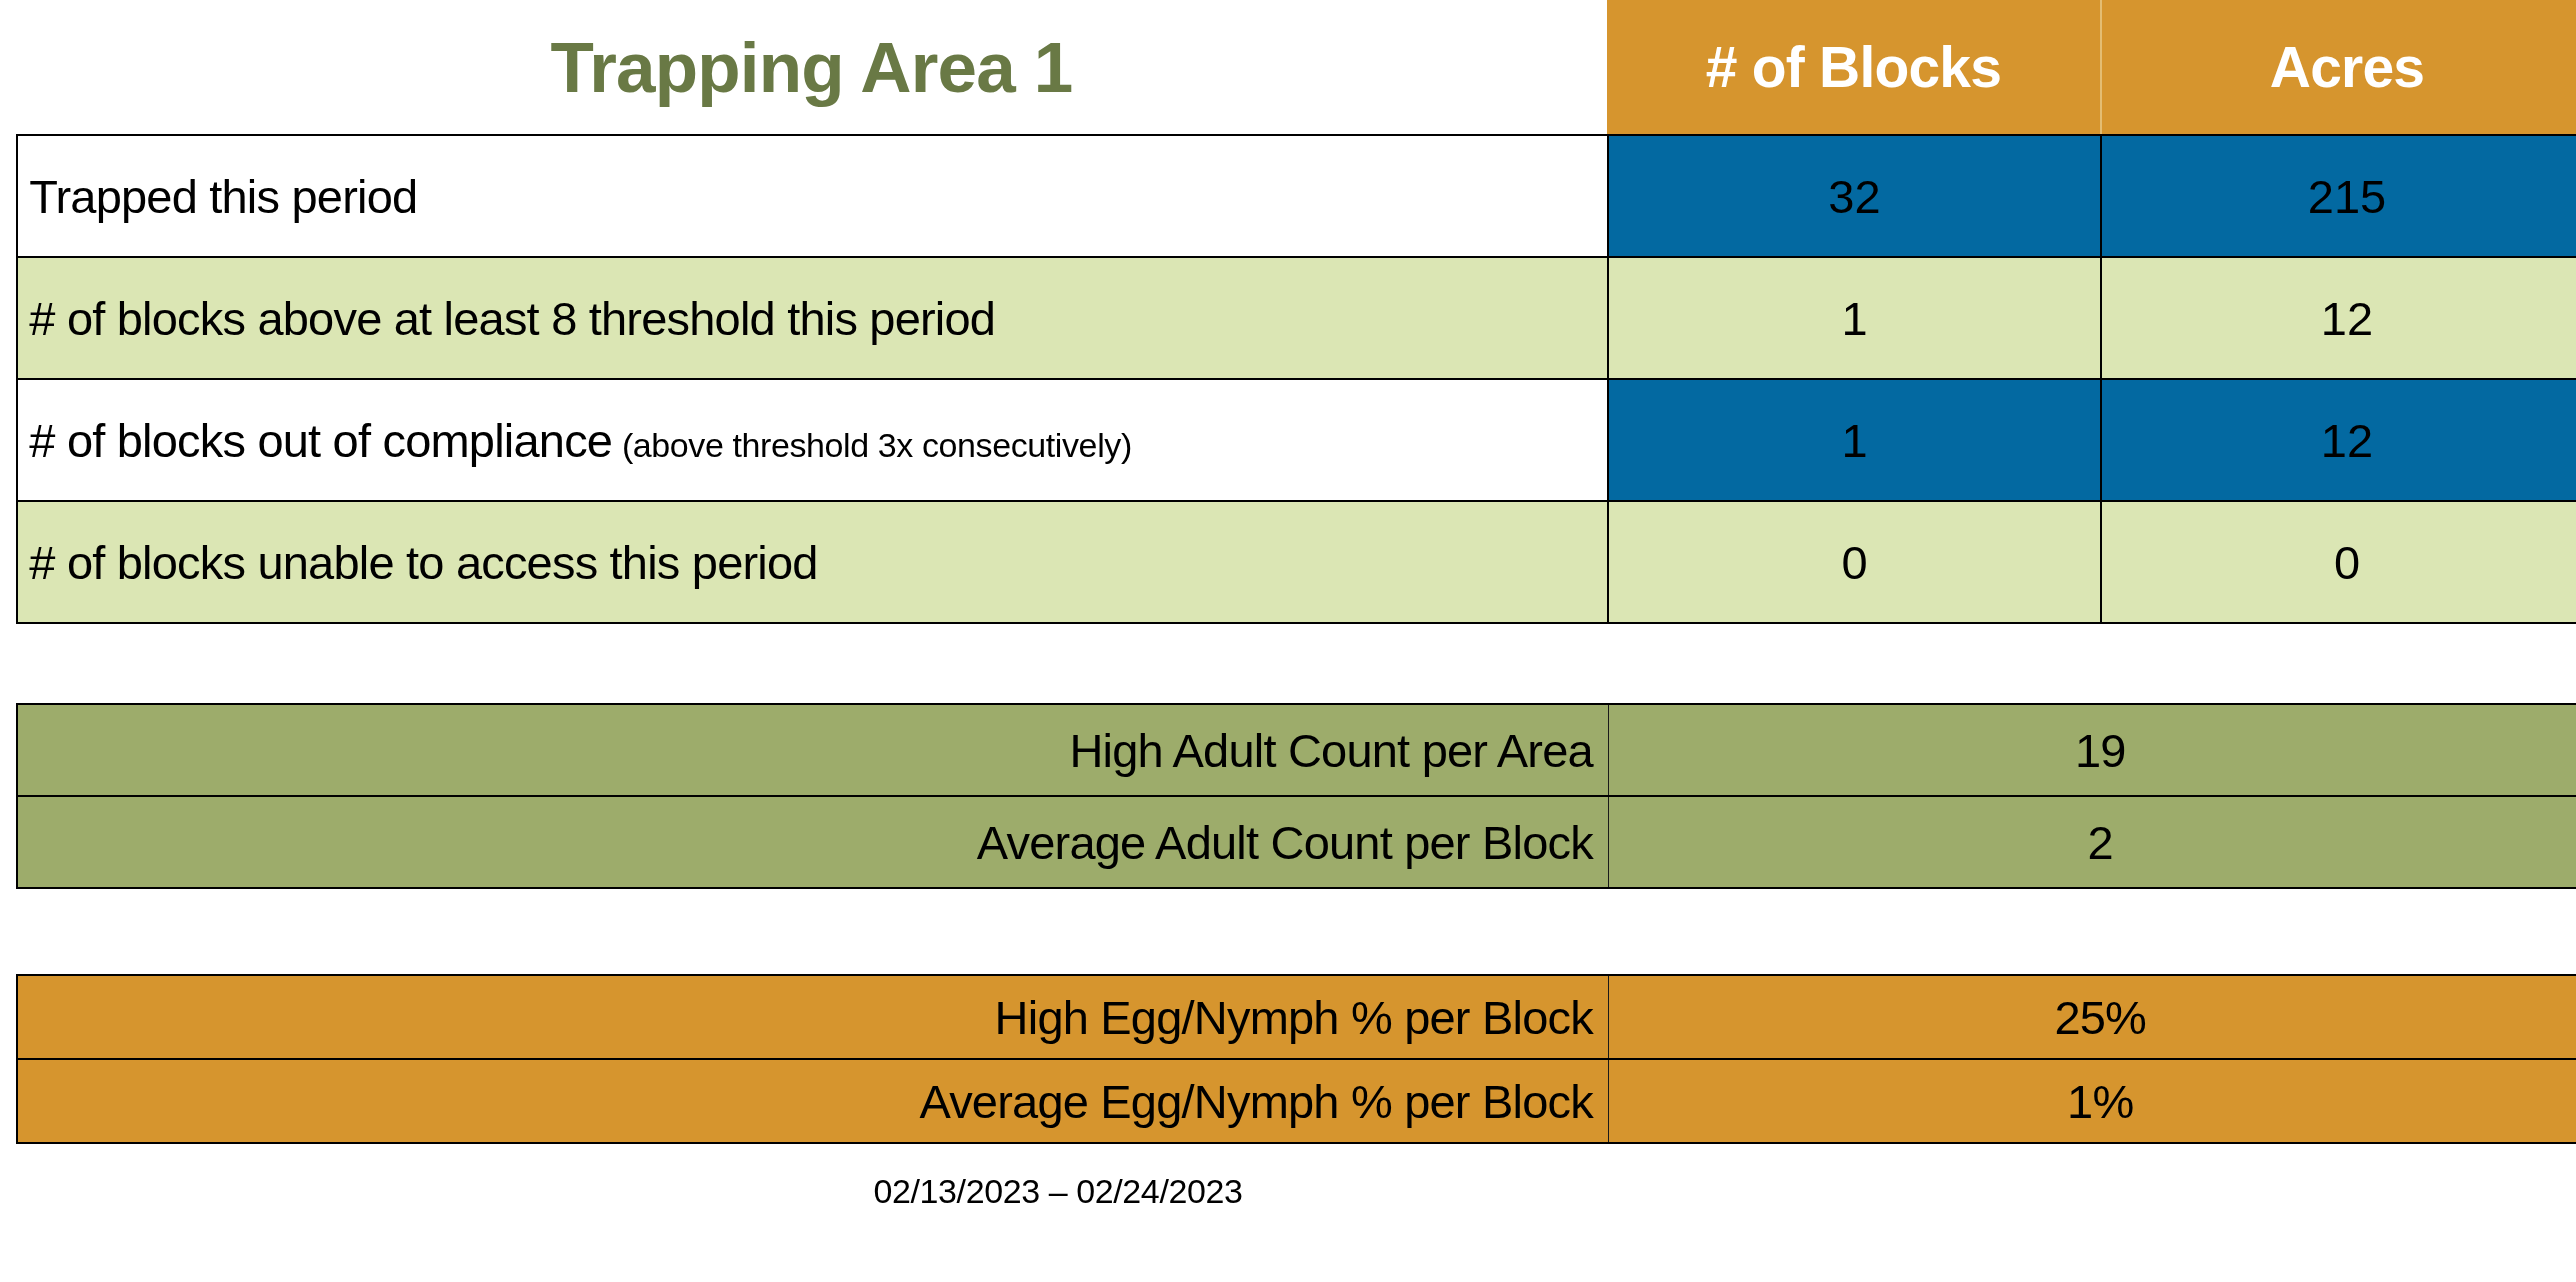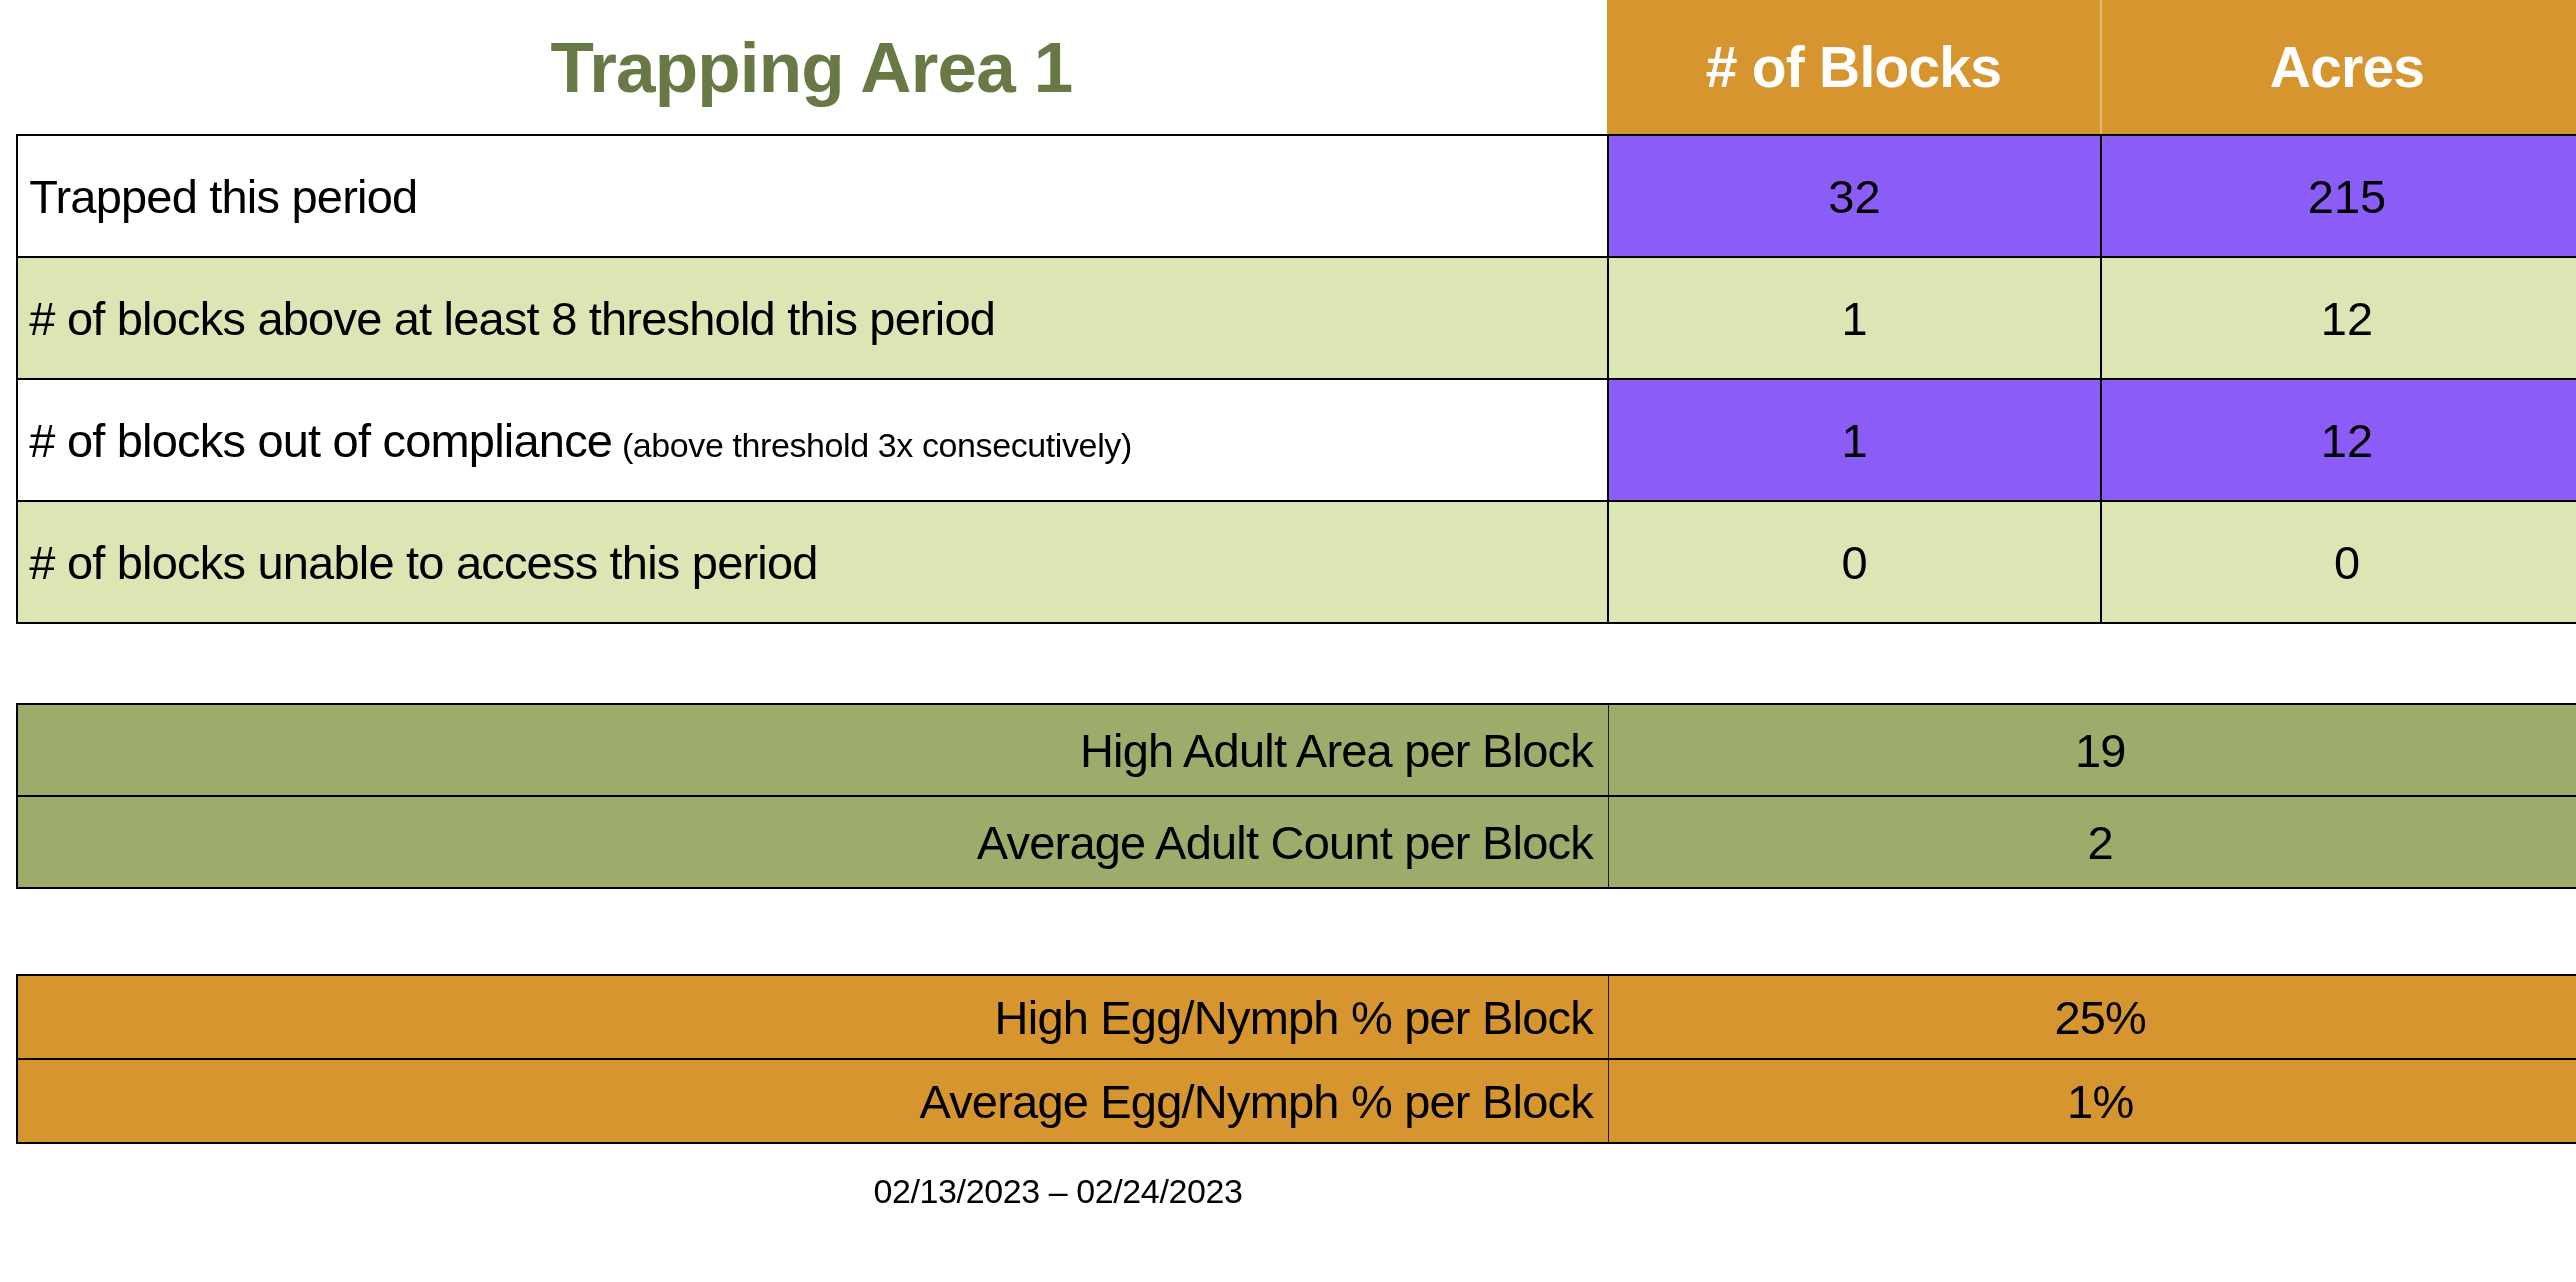--- a/index.html
+++ b/index.html
@@ -58,21 +58,21 @@
     font-size:47px; letter-spacing:-0.8px;
     text-align:left; vertical-align:middle;
     background:#ffffff;
   }
   .t1 .note {
     font-size:34px; letter-spacing:-0.4px; margin-left:9.7px;
   }
   .t1 .val-cell {
     text-align:center; vertical-align:middle;
     font-size:47px;
-    background:#8b5cf6;
+    background:#0369a1;
   }
   .t1 tr.green .label-cell, .t1 tr.green .val-cell { background:#DBE6B4; }
 
   
   .t2 { top:703px; }
   .t2 tr { height:92px; }
   .t2 td {
     background:#9DAC6B;
     border-top:2.4px solid #000000; border-bottom:2.4px solid #000000;
     vertical-align:middle; font-size:47px; letter-spacing:-0.8px;
@@ -142,21 +142,21 @@
   </tbody>
     </table>
 
   <table class="t2">
     <colgroup>
         <col style="width:1591px">
         <col style="width:985px">
       </colgroup>
     <tbody>
         <tr>
-      <td class="label-cell">High Adult Area per Block</td>
+      <td class="label-cell">High Adult Count per Area</td>
       <td class="val-cell">19</td>
     </tr>
     <tr>
       <td class="label-cell">Average Adult Count per Block</td>
       <td class="val-cell">2</td>
     </tr>
   </tbody>
     </table>
 
   <table class="t3">

